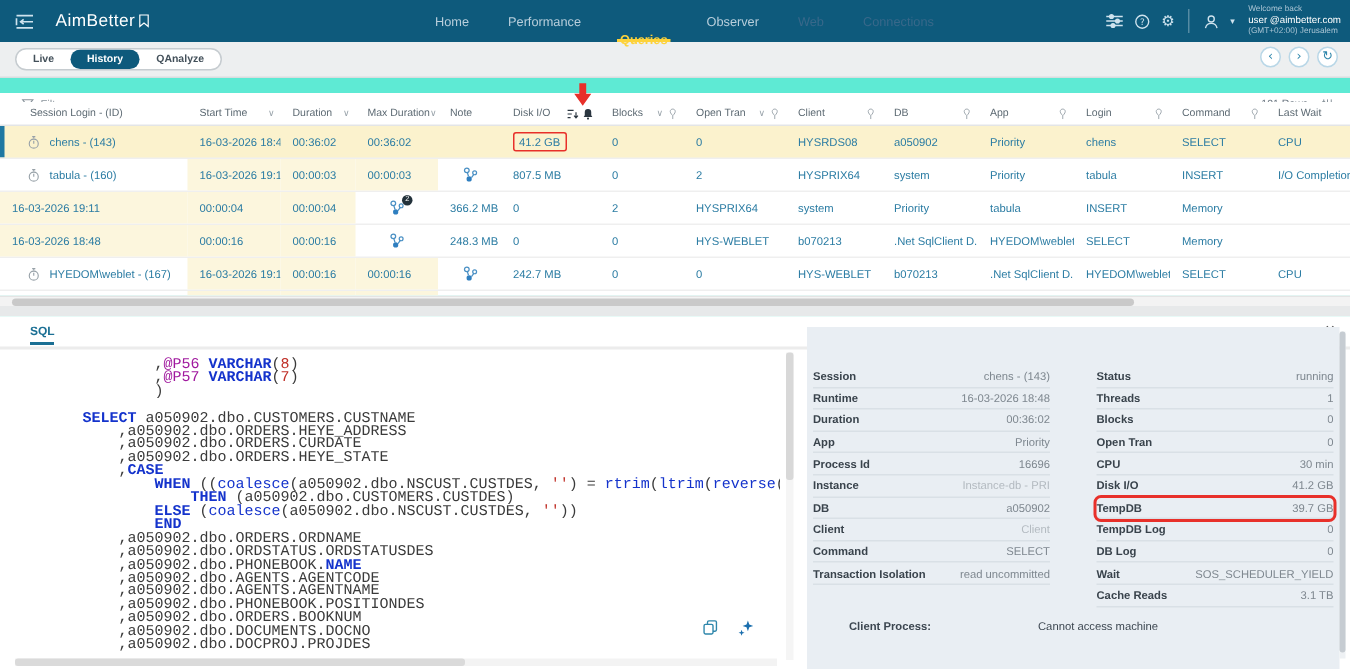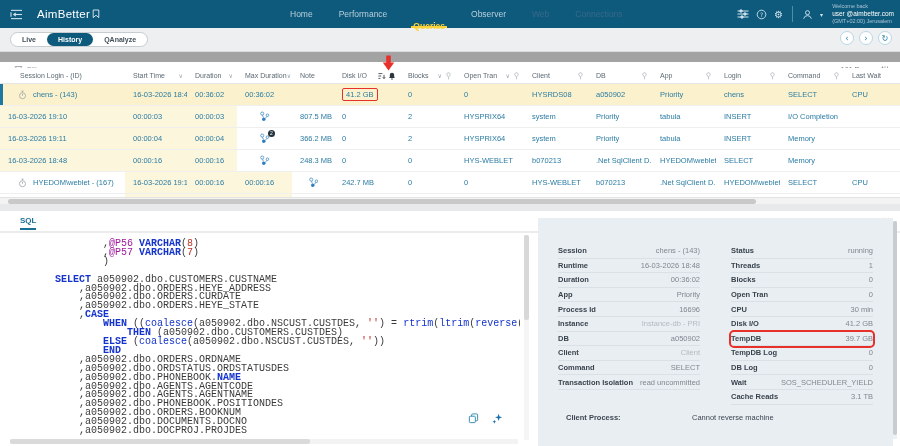--- a/index.html
+++ b/index.html
@@ -1,17 +1,17 @@
 <!DOCTYPE html>
 <html><head>
 <meta charset="utf-8">
 <style>
   * { margin:0; padding:0; box-sizing:border-box; }
   html,body { background:#cfd4d8; }
-  .screen { position:relative; width:900px; height:446px; background:#a3a3a3; overflow:hidden;
+  .screen { position:relative; width:900px; height:446px; background:#5eead4; overflow:hidden;
             font-family:"Liberation Sans",sans-serif; color:#333; }
   .uni { font-family:"DejaVu Sans",sans-serif; }
 
   
   .appbar { position:absolute; top:0; left:0; width:900px; height:28px; background:#0e5a7c;
             display:flex; align-items:center; color:#cfe3ee; z-index:4; }
   .collapse-btn { background:none; border:none; margin-left:10px; cursor:pointer; display:flex; }
   .brand { display:flex; align-items:flex-start; gap:2px; margin-left:14px; color:#fff;
            font-size:11.5px; letter-spacing:.3px; }
   .brand svg { margin-top:1px; }
@@ -99,21 +99,21 @@
   .code .n { color:#c03028; }
   .code .s { color:#c03028; }
   .sql-vscroll { position:absolute; left:524px; top:24px; width:5px; height:205px; background:#f5f5f5; }
   .sql-vscroll .thumb { position:absolute; top:0; left:0; width:5px; height:85px; background:#d8d8d8; border-radius:2px; }
   .sql-hscroll { position:absolute; left:10px; bottom:2px; width:508px; height:5px; background:#f3f3f3; }
   .sql-hscroll .thumb { position:absolute; top:0; left:0; width:300px; height:5px; background:#dadada; border-radius:2px; }
   .codeactions { position:absolute; left:466px; top:200px; display:flex; gap:13px; z-index:3; background:#fff; padding:2px; }
   .codeactions span { cursor:pointer; display:flex; }
 
   .details { position:absolute; left:538px; top:7px; width:355px; height:228px; background:#e9eef3; }
-  .dcols { display:grid; grid-template-columns:1fr 1fr; column-gap:12px; padding:0 20px; margin-top:26px;gap:31px; }
+  .dcols { display:grid; grid-template-columns:1fr 1fr; column-gap:12px; padding:0 4px; margin-top:26px;gap:31px; }
   .drow { display:flex; justify-content:space-between; align-items:center; gap:6px; height:14.6px;
           border-bottom:1px solid #d9e0e6; font-size:7.5px; }
   .dlabel { color:#39434c; font-weight:700; white-space:nowrap; }
   .dvalue { color:#7e878f; white-space:nowrap; overflow:hidden; text-align:right; }
   .dvalue.faint { color:#b3bac0; }
   .drow.flagged { outline:2px solid #e8302a; outline-offset:0; border-radius:3px; }
   .dfoot { display:flex; margin-top:8px; padding:0 28px; font-size:7.5px; color:#3c4650;gap:20px; }
   .dfoot .fl { font-weight:700; width:106px; }
   .details-vscroll { position:absolute; right:3px; top:10px; width:4px; height:218px; background:#eef1f4; }
   .details-vscroll .thumb { position:absolute; top:0; left:0; width:4px; height:214px; background:#c6ccd2; border-radius:2px; }
@@ -332,20 +332,31 @@
         <div class="cell c-blocks">0</div>
         <div class="cell c-open_tran">0</div>
         <div class="cell c-client">HYSRDS08</div>
         <div class="cell c-db">a050902</div>
         <div class="cell c-app">Priority</div>
         <div class="cell c-login">chens</div>
         <div class="cell c-command">SELECT</div>
         <div class="cell c-last_wait">CPU</div>
       </div>
       <div class="trow">
+        <div class="cell c-session">
+          <svg width="9" height="10" viewBox="0 0 12 13">
+            <g stroke="#97a1a8" stroke-width="1" fill="none">
+              <circle cx="6" cy="7.5" r="4"></circle>
+              <line x1="6" y1="7.5" x2="6" y2="5"></line>
+              <line x1="4.6" y1="1.3" x2="7.4" y2="1.3"></line>
+              <line x1="6" y1="1.3" x2="6" y2="3"></line>
+            </g>
+          </svg>
+          <span>tabula - (160)</span>
+        </div>
         <div class="cell c-start tint">16-03-2026 19:10</div>
         <div class="cell c-duration tint">00:00:03</div>
         <div class="cell c-max_duration tint">00:00:03</div>
         <div class="cell c-note">
           <span class="noteicon">
             <svg width="11" height="11" viewBox="0 0 12 12">
               <g stroke="#4a90c4" stroke-width="0.9" fill="none">
                 <circle cx="3.5" cy="2.8" r="1.7"></circle>
                 <circle cx="9.2" cy="4.6" r="1.4"></circle>
                 <line x1="3.9" y1="4.5" x2="4.7" y2="7.1"></line>
@@ -625,20 +636,20 @@
               <span class="dvalue">SOS_SCHEDULER_YIELD</span>
             </div>
             <div class="drow">
               <span class="dlabel">Cache Reads</span>
               <span class="dvalue">3.1 TB</span>
             </div>
           </div>
       </div>
       <div class="dfoot">
         <span class="fl">Client Process:</span>
-        <span>Cannot reverse machine</span>
+        <span>Cannot access machine</span>
       </div>
     </div>
     <div class="details-vscroll">
         <div class="thumb"></div>
       </div>
   </div>
 </div>
 
 </body></html>

